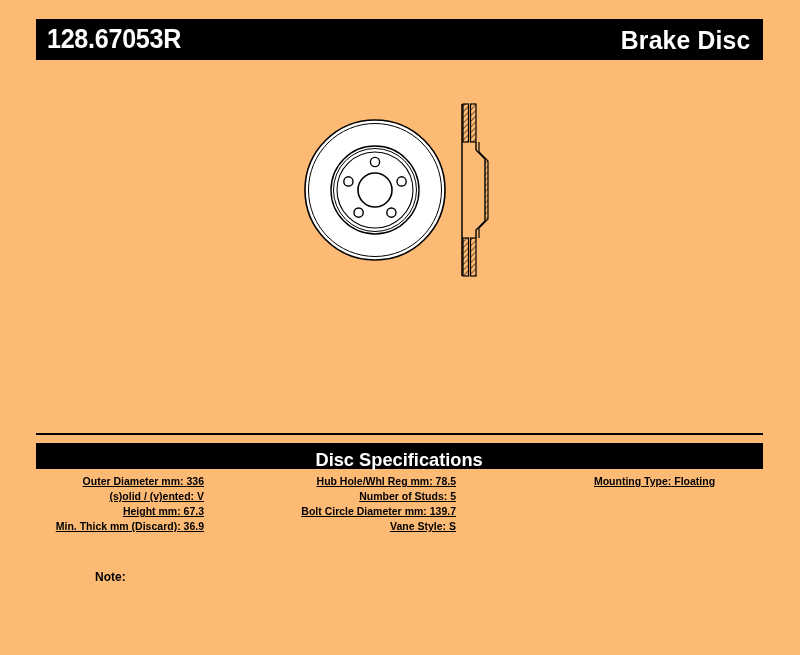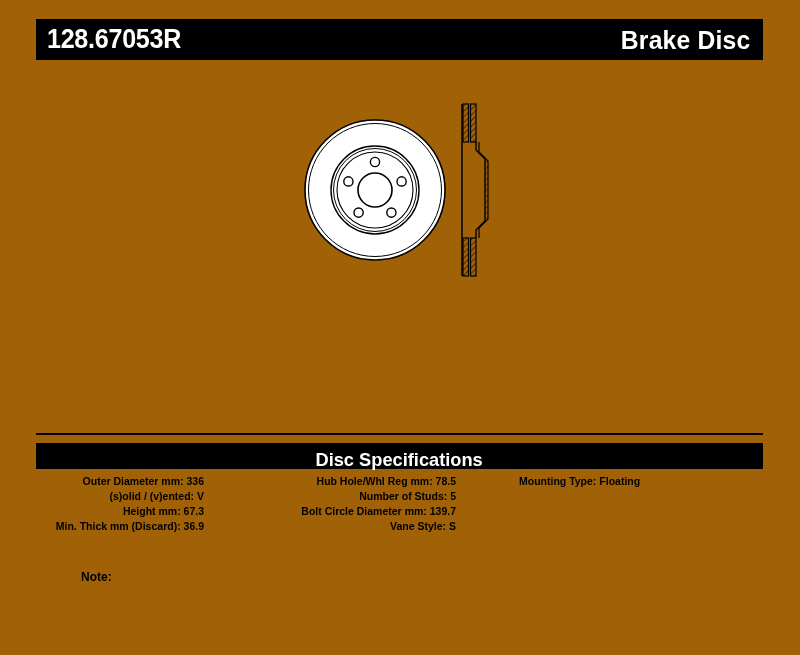--- a/index.html
+++ b/index.html
@@ -9,21 +9,21 @@
     background: #ffffff;
   }
   body {
     font-family: "Liberation Sans", sans-serif;
     color: #000000;
   }
   #sheet {
     position: relative;
     width: 800px;
     height: 655px;
-    background: #a16207;
+    background: #fdba74;
     overflow: hidden;
   }
 
   
   .header-bar {
     position: absolute;
     left: 36px;
     top: 19px;
     width: 727px;
     height: 41px;
@@ -104,39 +104,40 @@
   
   .spec-columns {
     position: absolute;
     left: 36px;
     top: 474px;
     width: 727px;
   }
   .spec-col {
     position: absolute;
     top: 0;
+    text-decoration: underline;
   }
   .spec-col-left   { left: 0px;   width: 168px; text-align: right; }
   .spec-col-middle { left: 196px; width: 224px; text-align: right; }
-  .spec-col-right  { left: 483px; width: 217px; text-align: left;  }
+  .spec-col-right  { left: 510px; width: 217px; text-align: center;  }
 
   .spec-row {
     font-size: 10.5px;
     font-weight: bold;
     line-height: 15px;
     white-space: nowrap;
     color: #000000;
   }
   .spec-label { font-weight: bold; }
   .spec-value { font-weight: bold; }
 
   
   .note-block {
     position: absolute;
-    left: 81px;
+    left: 95px;
     top: 570px;
     font-size: 12px;
     font-weight: bold;
     color: #000000;
     display: flex;
     align-items: baseline;
     gap: 6px;
   }
   .note-value {
     font-weight: normal;

